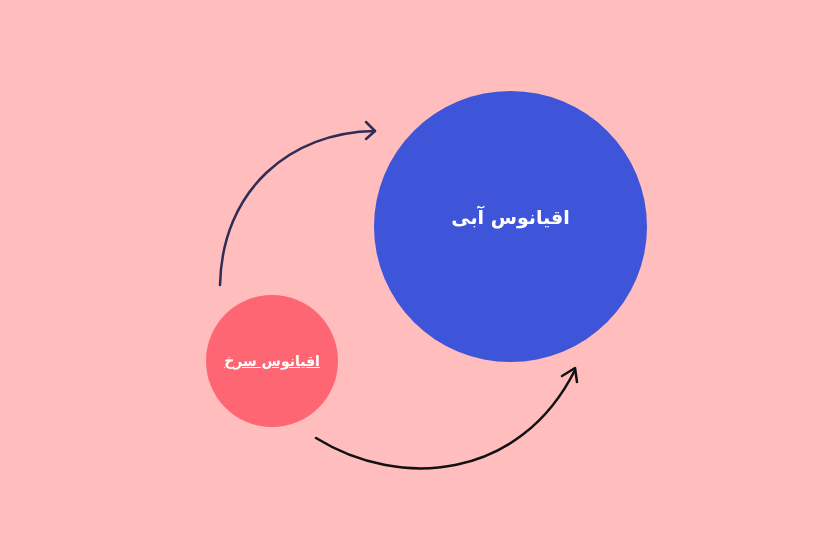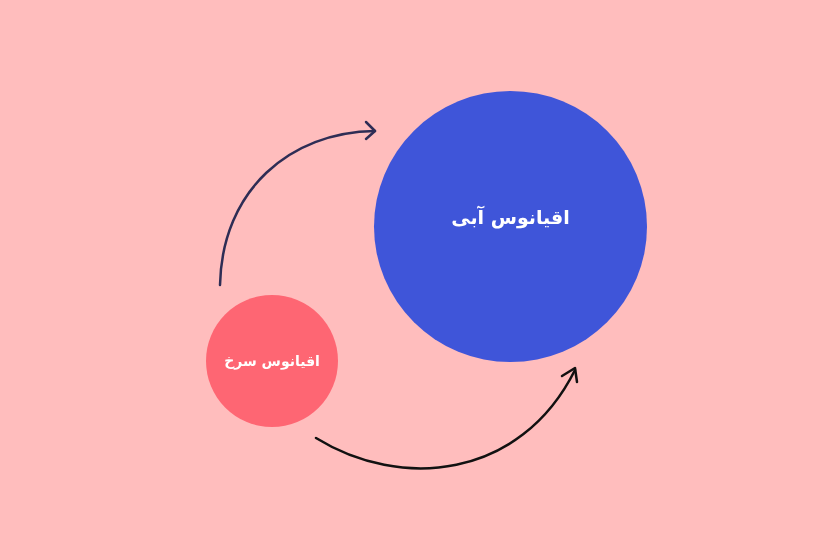--- a/index.html
+++ b/index.html
@@ -1,20 +1,20 @@
 <!DOCTYPE html>
 <html><head>
   <meta charset="utf-8">
   <style>
     html, body { margin:0; padding:0; }
     body { width:840px; height:560px; overflow:hidden; background:#ffbdbd; position:relative; font-family:"DejaVu Sans", sans-serif; }
     .circle { position:absolute; border-radius:50%; display:flex; align-items:center; justify-content:center; color:#ffffff; font-weight:bold; direction:rtl; }
     .blue { left:374px; top:91px; width:273px; height:271px; background:#3f55d9; }
     .blue span { font-size:19px; margin-top:-20px;text-align:right; }
-    .red { left:206px; top:295px; width:132px; height:132px; background:#fe6673; }
+    .red { left:206px; top:295px; width:132px; height:132px; background:#fe6673;text-decoration:underline; }
     .red span { font-size:14px; }
     svg.arrows { position:absolute; left:0; top:0; }
   </style>
 </head>
 <body>
 
 <svg class="arrows" width="840" height="560">
   <g fill="none" stroke="#2e2d55" stroke-width="2.5" stroke-linecap="round" stroke-linejoin="round">
     <path d="M220 285 C 222 190, 290 132, 375 131"></path>
     <path d="M366 122 L375 131 L366 139"></path>

